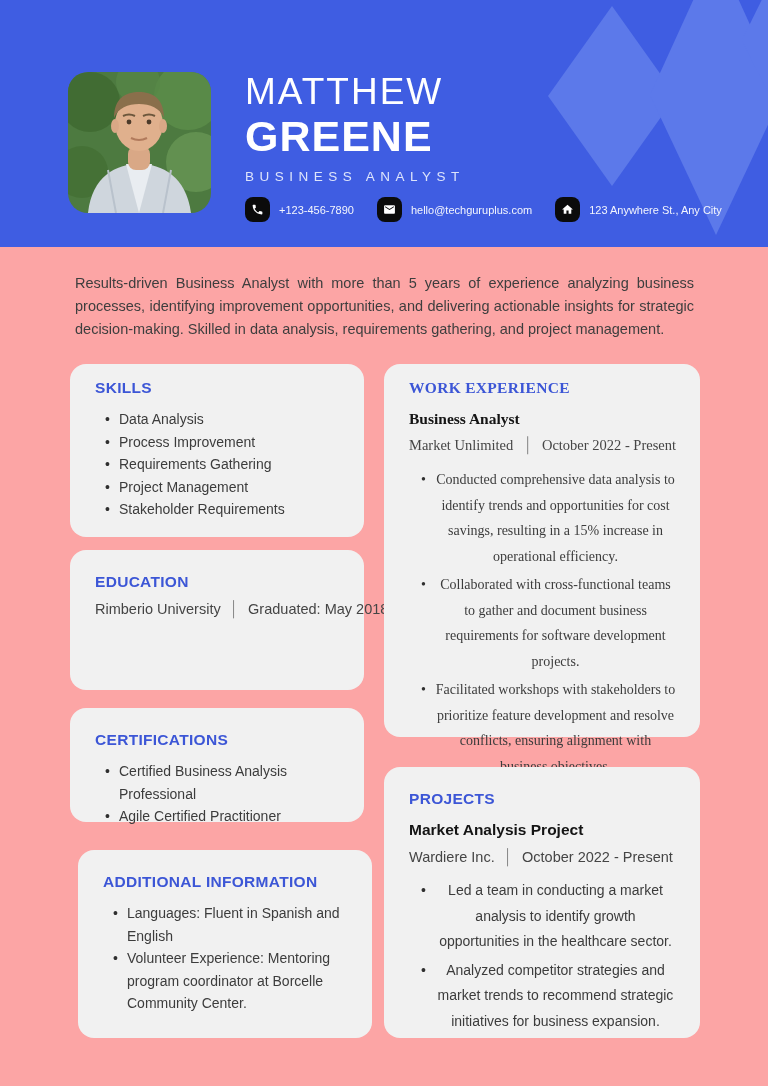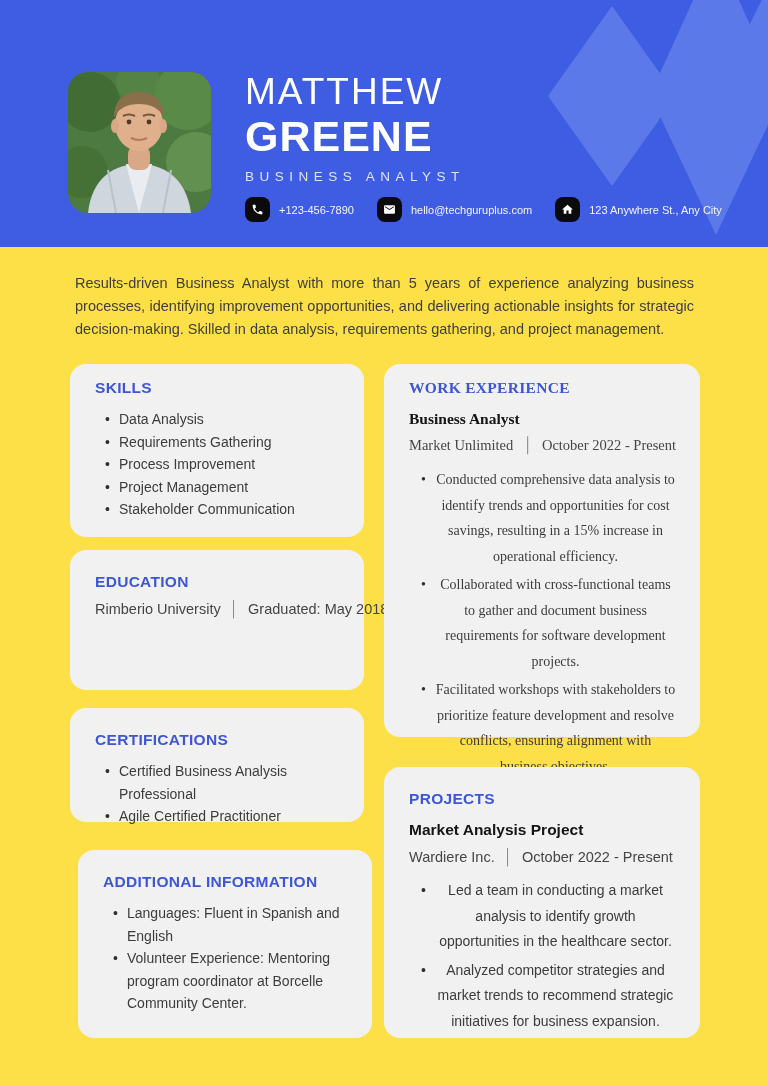--- a/index.html
+++ b/index.html
@@ -4,21 +4,21 @@
 <style>
   * { margin: 0; padding: 0; box-sizing: border-box; }
   html, body { background: #e8e8e8; }
   body { font-family: "Liberation Sans", "DejaVu Sans", sans-serif; }
 
   .page {
     position: relative;
     width: 768px;
     height: 1086px;
     margin: 0 auto;
-    background: #fde047;
+    background: #fca5a5;
     overflow: hidden;
   }
 
   
   .hero {
     position: absolute;
     top: 0; left: 0;
     width: 768px; height: 247px;
     background: #3f5de2;
     overflow: hidden;
@@ -183,24 +183,24 @@
       </div>
     </div>
   </div>
 
   <p class="summary">Results-driven Business Analyst with more than 5 years of experience analyzing business processes, identifying improvement opportunities, and delivering actionable insights for strategic decision-making. Skilled in data analysis, requirements gathering, and project management.</p>
 
   <section class="card card-skills">
     <h2 class="card-heading">SKILLS</h2>
     <ul class="bullets">
       <li>Data Analysis</li>
+      <li>Process Improvement</li>
       <li>Requirements Gathering</li>
-      <li>Process Improvement</li>
       <li>Project Management</li>
-      <li>Stakeholder Communication</li>
+      <li>Stakeholder Requirements</li>
     </ul>
   </section>
 
   <section class="card card-education">
     <h2 class="card-heading">EDUCATION</h2>
     <div class="meta-line">
       <span>Rimberio University</span><span class="sep">│</span><span>Graduated: May 2018</span>
     </div>
   </section>
 

